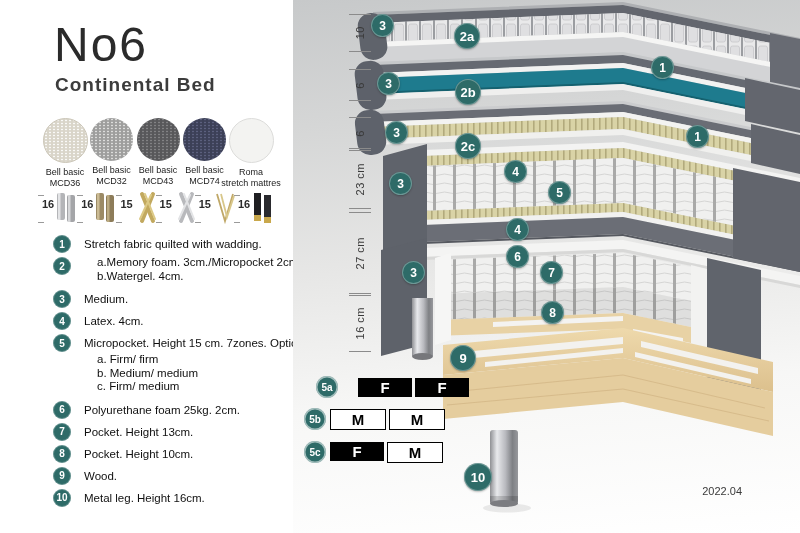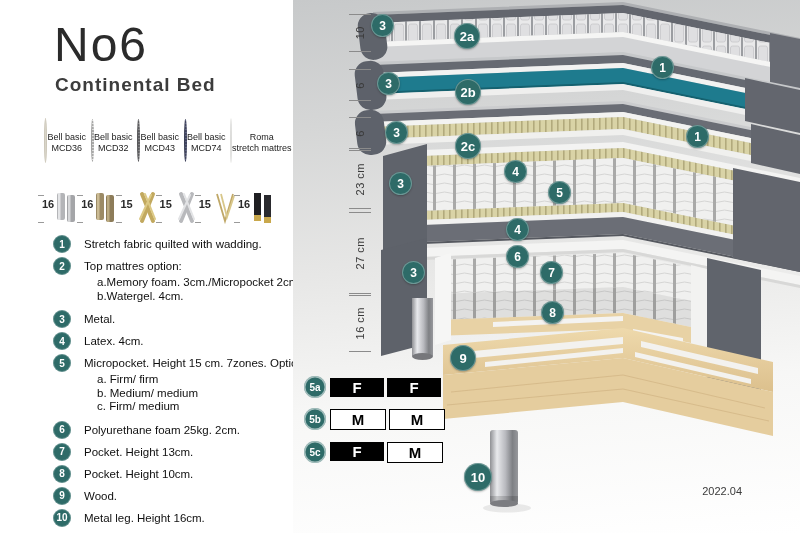--- a/index.html
+++ b/index.html
@@ -5,21 +5,21 @@
   html,body{margin:0;padding:0;background:#fff;}
   body{font-family:"Liberation Sans",sans-serif;overflow:hidden;}
   #stage{position:relative;width:800px;height:533px;background:#fff;overflow:hidden;}
 
   
   .left-panel{position:absolute;left:0;top:0;width:345px;height:533px;background:#fff;}
   .title{margin:20px 0 0 54px;font-size:48px;font-weight:300;letter-spacing:2px;color:#2b2b2b;line-height:1.05;}
   .subtitle{margin:4px 0 0 55px;font-size:19px;font-weight:700;letter-spacing:1px;color:#3c3c3c;}
 
   .swatch-row{position:absolute;left:44px;top:118px;width:228px;display:flex;justify-content:space-between;}
-  .swatch{width:42px;display:flex;flex-direction:row;align-items:center;}
+  .swatch{width:42px;display:flex;flex-direction:column;align-items:center;}
   .swatch-circle{width:43px;height:43px;border-radius:50%;}
   .sw0{background-color:#d9d5c9;background-image:radial-gradient(rgba(255,255,255,.85) 1px,transparent 1.5px);background-size:4px 3px;border:1px solid #ccc7b9;}
   .sw1{background-color:#9e9e9d;background-image:radial-gradient(rgba(235,235,235,.8) 1px,transparent 1.5px);background-size:4px 3px;}
   .sw2{background-color:#58585a;background-image:radial-gradient(rgba(140,140,142,.8) 1px,transparent 1.5px);background-size:4px 3px;}
   .sw3{background-color:#3c4057;background-image:radial-gradient(rgba(95,100,130,.9) 1px,transparent 1.5px);background-size:4px 3px;}
   .sw4{background-color:#f3f3f1;border:1px solid #dcdcda;}
   .swatch-label{margin-top:4px;font-size:9px;line-height:1.2;color:#1c1c1c;text-align:center;white-space:nowrap;}
 
   .legs-row{position:absolute;left:42px;top:190px;width:232px;display:flex;justify-content:space-between;}
   .leg{position:relative;width:36px;display:flex;align-items:flex-start;}
@@ -157,31 +157,30 @@
     <div class="features">
       <div class="feature">
         <div class="fb">1</div>
         <div class="fcol">
             <div class="ftext">Stretch fabric quilted with wadding.</div>
           </div>
       </div>
       <div class="feature">
         <div class="fb">2</div>
         <div class="fcol">
-          <div class="ftext">Top mattres option:</div>
           <div class="fopts">
             <div>a.Memory foam. 3cm./Micropocket 2cm</div>
             <div>b.Watergel. 4cm.</div>
           </div>
         </div>
       </div>
       <div class="feature">
         <div class="fb">3</div>
         <div class="fcol">
-            <div class="ftext">Metal.</div>
+            <div class="ftext">Medium.</div>
           </div>
       </div>
       <div class="feature">
         <div class="fb">4</div>
         <div class="fcol">
             <div class="ftext">Latex. 4cm.</div>
           </div>
       </div>
       <div class="feature">
         <div class="fb">5</div>
@@ -382,21 +381,21 @@
     <div class="badge s23" style="left:255px;top:181px;">5</div>
     <div class="badge s23" style="left:96px;top:172px;">3</div>
     <div class="badge s23" style="left:213px;top:218px;">4</div>
     <div class="badge s23" style="left:213px;top:245px;">6</div>
     <div class="badge s23" style="left:247px;top:261px;">7</div>
     <div class="badge s23" style="left:109px;top:261px;">3</div>
     <div class="badge s23" style="left:248px;top:301px;">8</div>
     <div class="badge s26" style="left:157px;top:345px;">9</div>
     <div class="badge s28" style="left:171px;top:463px;">10</div>
 
-    <div class="frow" style="left:11px;top:376px;">
+    <div class="frow" style="left:23px;top:376px;gap:16px;">
       <div class="fr-badge">5a</div>
       <div class="fr-cells">
         <div class="fcell dark">F</div>
         <div class="fcell dark">F</div>
       </div>
     </div>
     <div class="frow" style="left:11px;top:408px;">
       <div class="fr-badge">5b</div>
       <div class="fr-cells">
         <div class="fcell light">M</div>

